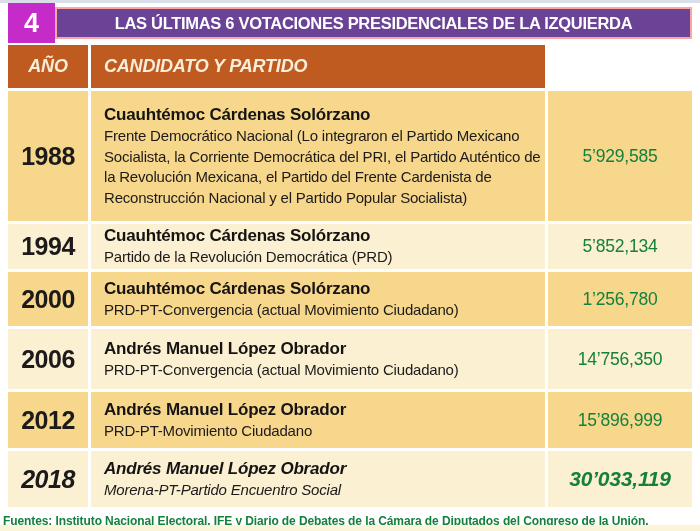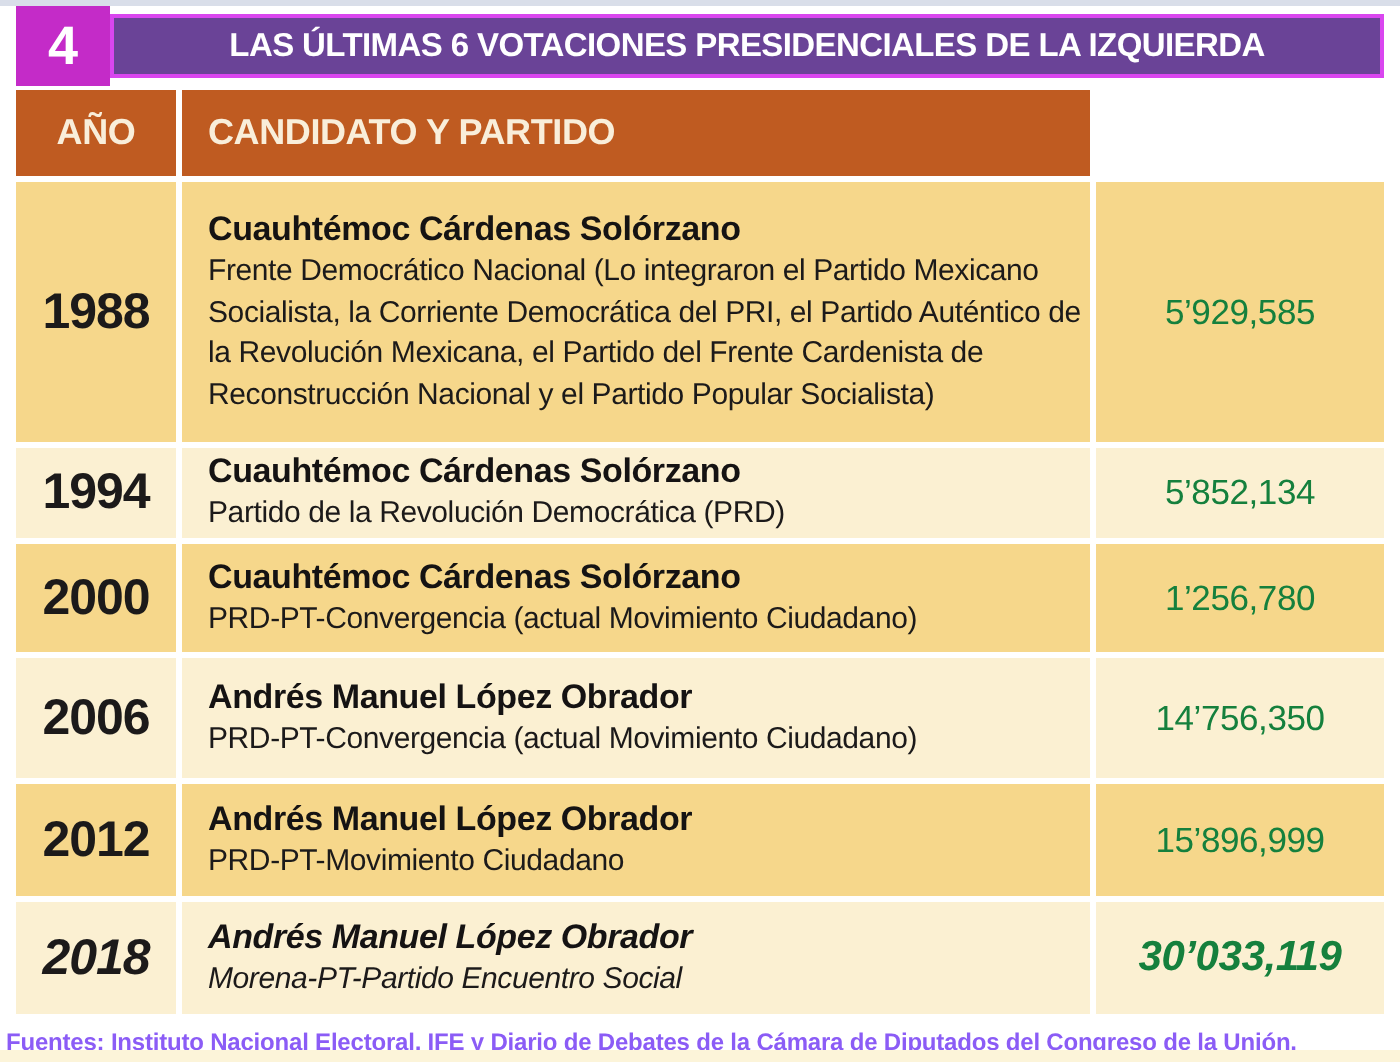--- a/index.html
+++ b/index.html
@@ -29,21 +29,21 @@
     display: flex;
     align-items: center;
     justify-content: center;
     flex: 0 0 auto;
     z-index: 2;
   }
   .title-bar-rect {
     flex: 1;
     height: 32px;
     background: #6a4397;
-    border: 2px solid #d946ef;
+    border: 2px solid #fca5a5;
     display: flex;
     align-items: center;
     justify-content: center;
   }
   .title-text {
     color: #ffffff;
     font-weight: bold;
     font-size: 16.5px;
     letter-spacing: -0.3px;
     white-space: nowrap;
@@ -61,20 +61,21 @@
     flex-direction: column;
     justify-content: center;
   }
   .thead { height: 43px; }
   .thead .cell {
     background: #bf5b21;
     color: #f9eeda;
     font-weight: bold;
     font-size: 18px;
     letter-spacing: -0.2px;
+    font-style: italic;
   }
   .c-year  { align-items: center; text-align: center; }
   .c-cand  { align-items: flex-start; padding-left: 13px; padding-right: 4px; }
   .c-votes { align-items: center; text-align: center; }
   .r0 { height: 130px; }
   .r1 { height: 45px; }
   .r2 { height: 54px; }
   .r3 { height: 60px; }
   .r4 { height: 56px; }
   .r5 { height: 56px; font-style: italic; }
@@ -106,21 +107,21 @@
   }
   .r5 .votes-text {
     font-size: 21px;
     font-weight: bold;
   }
   
   .footer {
     margin: 7px 4px 0 3px;
     font-weight: bold;
     font-size: 12px;
-    color: #8b5cf6;
+    color: #15803d;
     letter-spacing: -0.1px;
   }
   .bottom-strip {
     position: absolute;
     left: 0; right: 0; bottom: 0;
     height: 6px;
     background: #fcf4d9;
   }
 </style>
 </head>

